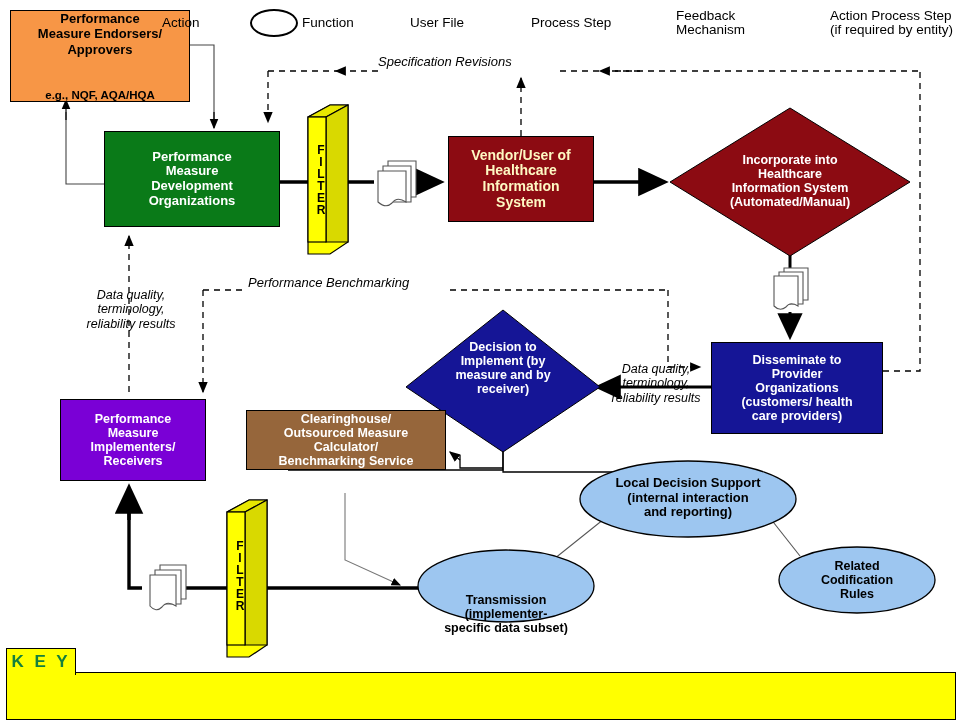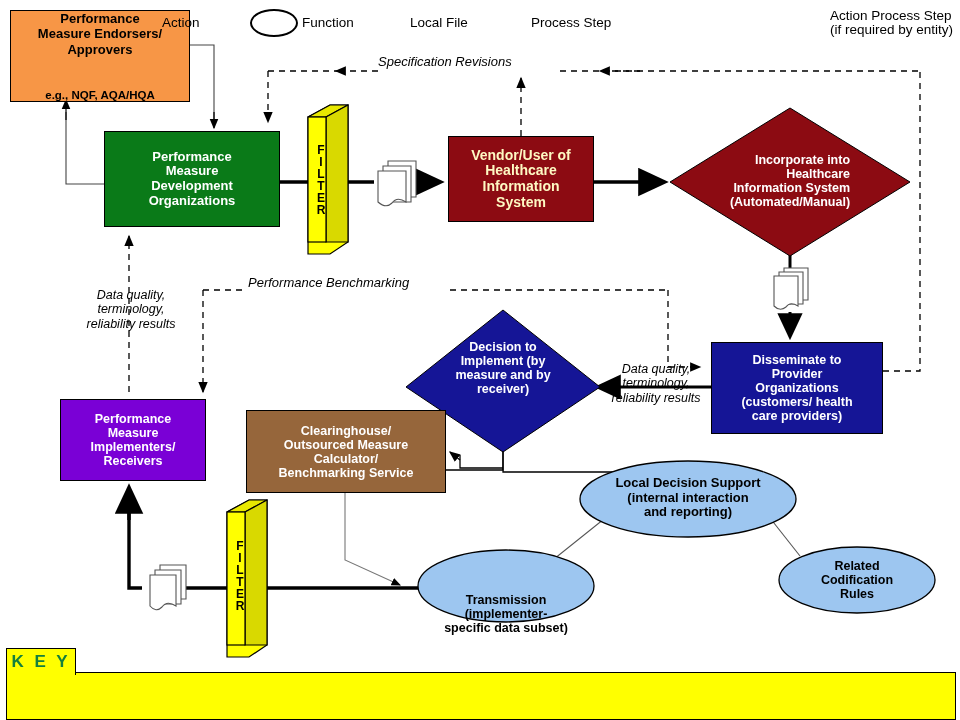--- a/index.html
+++ b/index.html
@@ -26,21 +26,21 @@
 
   #n-pmdo{left:104px;top:131px;width:176px;height:96px;background:#0A7A18;}
   #n-pmdo .boxtext{font-size:13px;color:#fff;}
 
   #n-vendor{left:448px;top:136px;width:146px;height:86px;background:#8C0B12;}
   #n-vendor .boxtext{font-size:14px;color:#fef9c3;}
 
   #n-implementers{left:60px;top:399px;width:146px;height:82px;background:#7A00D6;}
   #n-implementers .boxtext{font-size:12.5px;color:#fff;}
 
-  #n-clearing{left:246px;top:410px;width:200px;height:83px;background:#96663B;}
+  #n-clearing{left:246px;top:410px;width:200px;height:60px;background:#96663B;}
   #n-clearing .boxtext{font-size:12.5px;color:#fff;}
 
   #n-disseminate{left:711px;top:342px;width:172px;height:92px;background:#151596;}
   #n-disseminate .boxtext{font-size:12.5px;color:#fff;}
 
   
   .ovl{position:absolute;z-index:3;display:flex;align-items:center;justify-content:center;
        text-align:center;pointer-events:none;}
   #t-incorp{left:690px;top:136px;width:200px;height:90px;}
   #t-incorp .boxtext{font-size:12.5px;color:#fff;}
@@ -295,21 +295,21 @@
 
   <div class="node box" id="n-disseminate">
     <div class="boxtext" style="white-space:pre-line;">Disseminate to
 Provider
 Organizations
 (customers/ health
 care providers)</div>
   </div>
 
   <div class="ovl" id="t-incorp">
-    <div class="boxtext" style="white-space:pre-line;text-align:right;">Incorporate into
+    <div class="boxtext" style="white-space:pre-line;">Incorporate into
 Healthcare
 Information System
 (Automated/Manual)</div>
   </div>
   <div class="ovl" id="t-decision">
     <div class="boxtext" style="white-space:pre-line;">Decision to
 Implement (by
 measure and by
 receiver)</div>
   </div>
@@ -359,24 +359,30 @@
   <div id="key-tab">K E Y</div>
 
   <div class="key-item" id="k-action" style="z-index:5;">
     <span class="kl" style="margin-left:50px;">Action</span>
   </div>
   <div class="key-item" id="k-function" style="z-index:5;align-items:center;">
     <div class="k-func-shape"></div>
     <span class="kl">Function</span>
   </div>
   <div class="key-item" id="k-datafile" style="z-index:5;">
-    <span class="kl" style="margin-left:40px;">Local File</span>
+    <span class="kl" style="margin-left:40px;">User File</span>
   </div>
   <div class="key-item" id="k-process" style="z-index:5;">
     <span class="kl" style="margin-left:36px;">Process Step</span>
+  </div>
+  <div class="key-item" id="k-feedback" style="z-index:5;">
+    <span class="kl" style="margin-left:36px;">
+      <span style="display:block;">Feedback</span>
+      <span style="display:block;">Mechanism</span>
+    </span>
   </div>
   <div class="key-item" id="k-related" style="z-index:5;">
     <span class="kl" style="margin-left:40px;">
       <span style="display:block;">Action Process Step</span>
       <span style="display:block;">(if required by entity)</span>
     </span>
   </div>
 
 </div>
 

